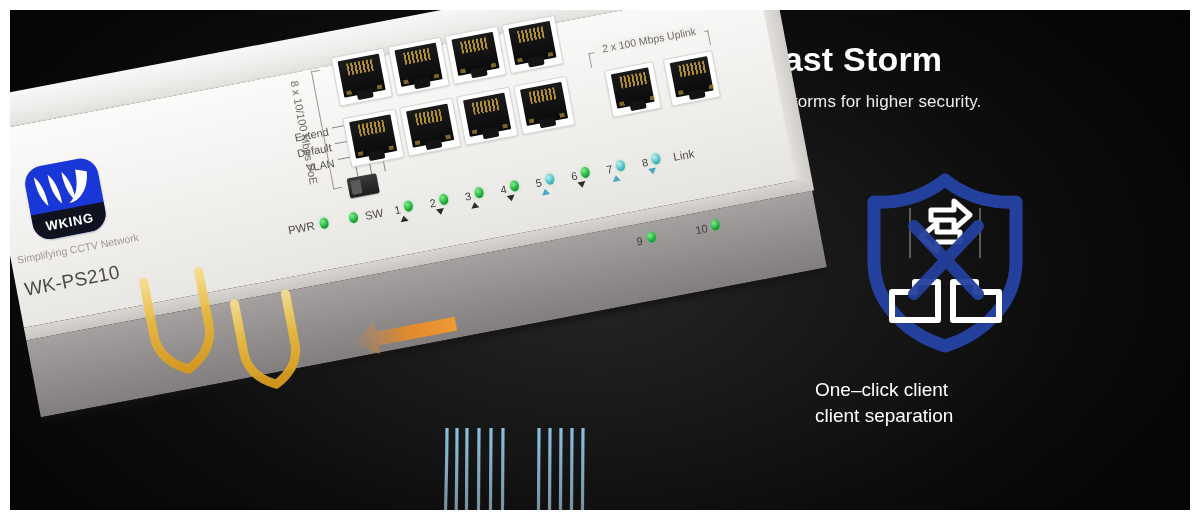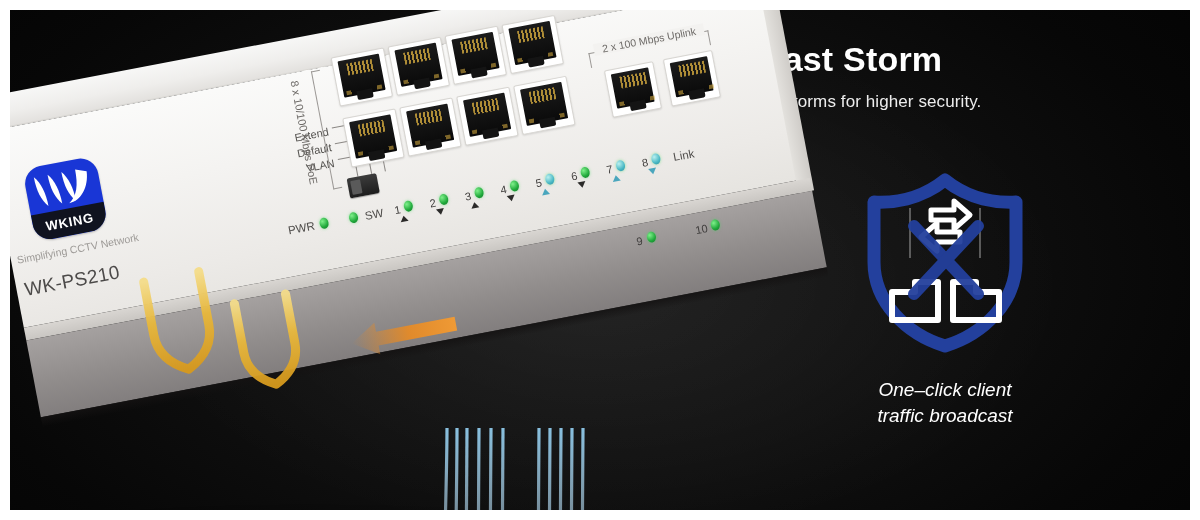--- a/index.html
+++ b/index.html
@@ -14,21 +14,21 @@
   .stage-vig{position:absolute;inset:0;pointer-events:none;
          background:radial-gradient(ellipse 760px 420px at 50% 55%, rgba(255,255,255,.05) 0%, rgba(0,0,0,0) 62%);}
 
   
   .title{position:absolute;left:0;right:0;top:30px;text-align:center;color:#ffffff;
          font-size:34px;font-weight:bold;letter-spacing:.2px;white-space:nowrap;}
   .subtitle{position:absolute;left:0;right:0;top:82px;text-align:center;color:#ededed;
          font-size:17px;font-weight:400;letter-spacing:.1px;white-space:nowrap;}
 
   
-  .feature{position:absolute;left:805px;top:160px;width:260px;text-align:center;font-style:italic;}
+  .feature{position:absolute;left:805px;top:160px;width:260px;}
   .shield-wrap{width:175px;height:185px;margin:0 auto;position:relative;}
   .feature-cap{margin-top:22px;color:#ffffff;font-size:19px;line-height:1.35;font-weight:400;}
   .feature-cap span{display:block;}
 
   
   .device-layer{position:absolute;left:-30px;top:88px;width:830px;height:430px;}
   .device{position:absolute;left:0;top:0;width:800px;height:330px;
           transform:rotate(-10.8deg);transform-origin:0 0;}
 
   .dev-top{position:absolute;left:0;top:0;width:800px;height:34px;
@@ -364,18 +364,18 @@
           </g>
 
           <g stroke="#23409d" stroke-width="12" stroke-linecap="round" opacity=".95">
             <line x1="56" y1="56" x2="120" y2="124"></line>
             <line x1="120" y1="56" x2="56" y2="124"></line>
           </g>
         </svg>
       </div>
       <div class="feature-cap">
         <span>One–click client</span>
-        <span>traffic broadcast</span>
+        <span>client separation</span>
       </div>
     </div>
 
   </div>
 </div>
 
 </body></html>

